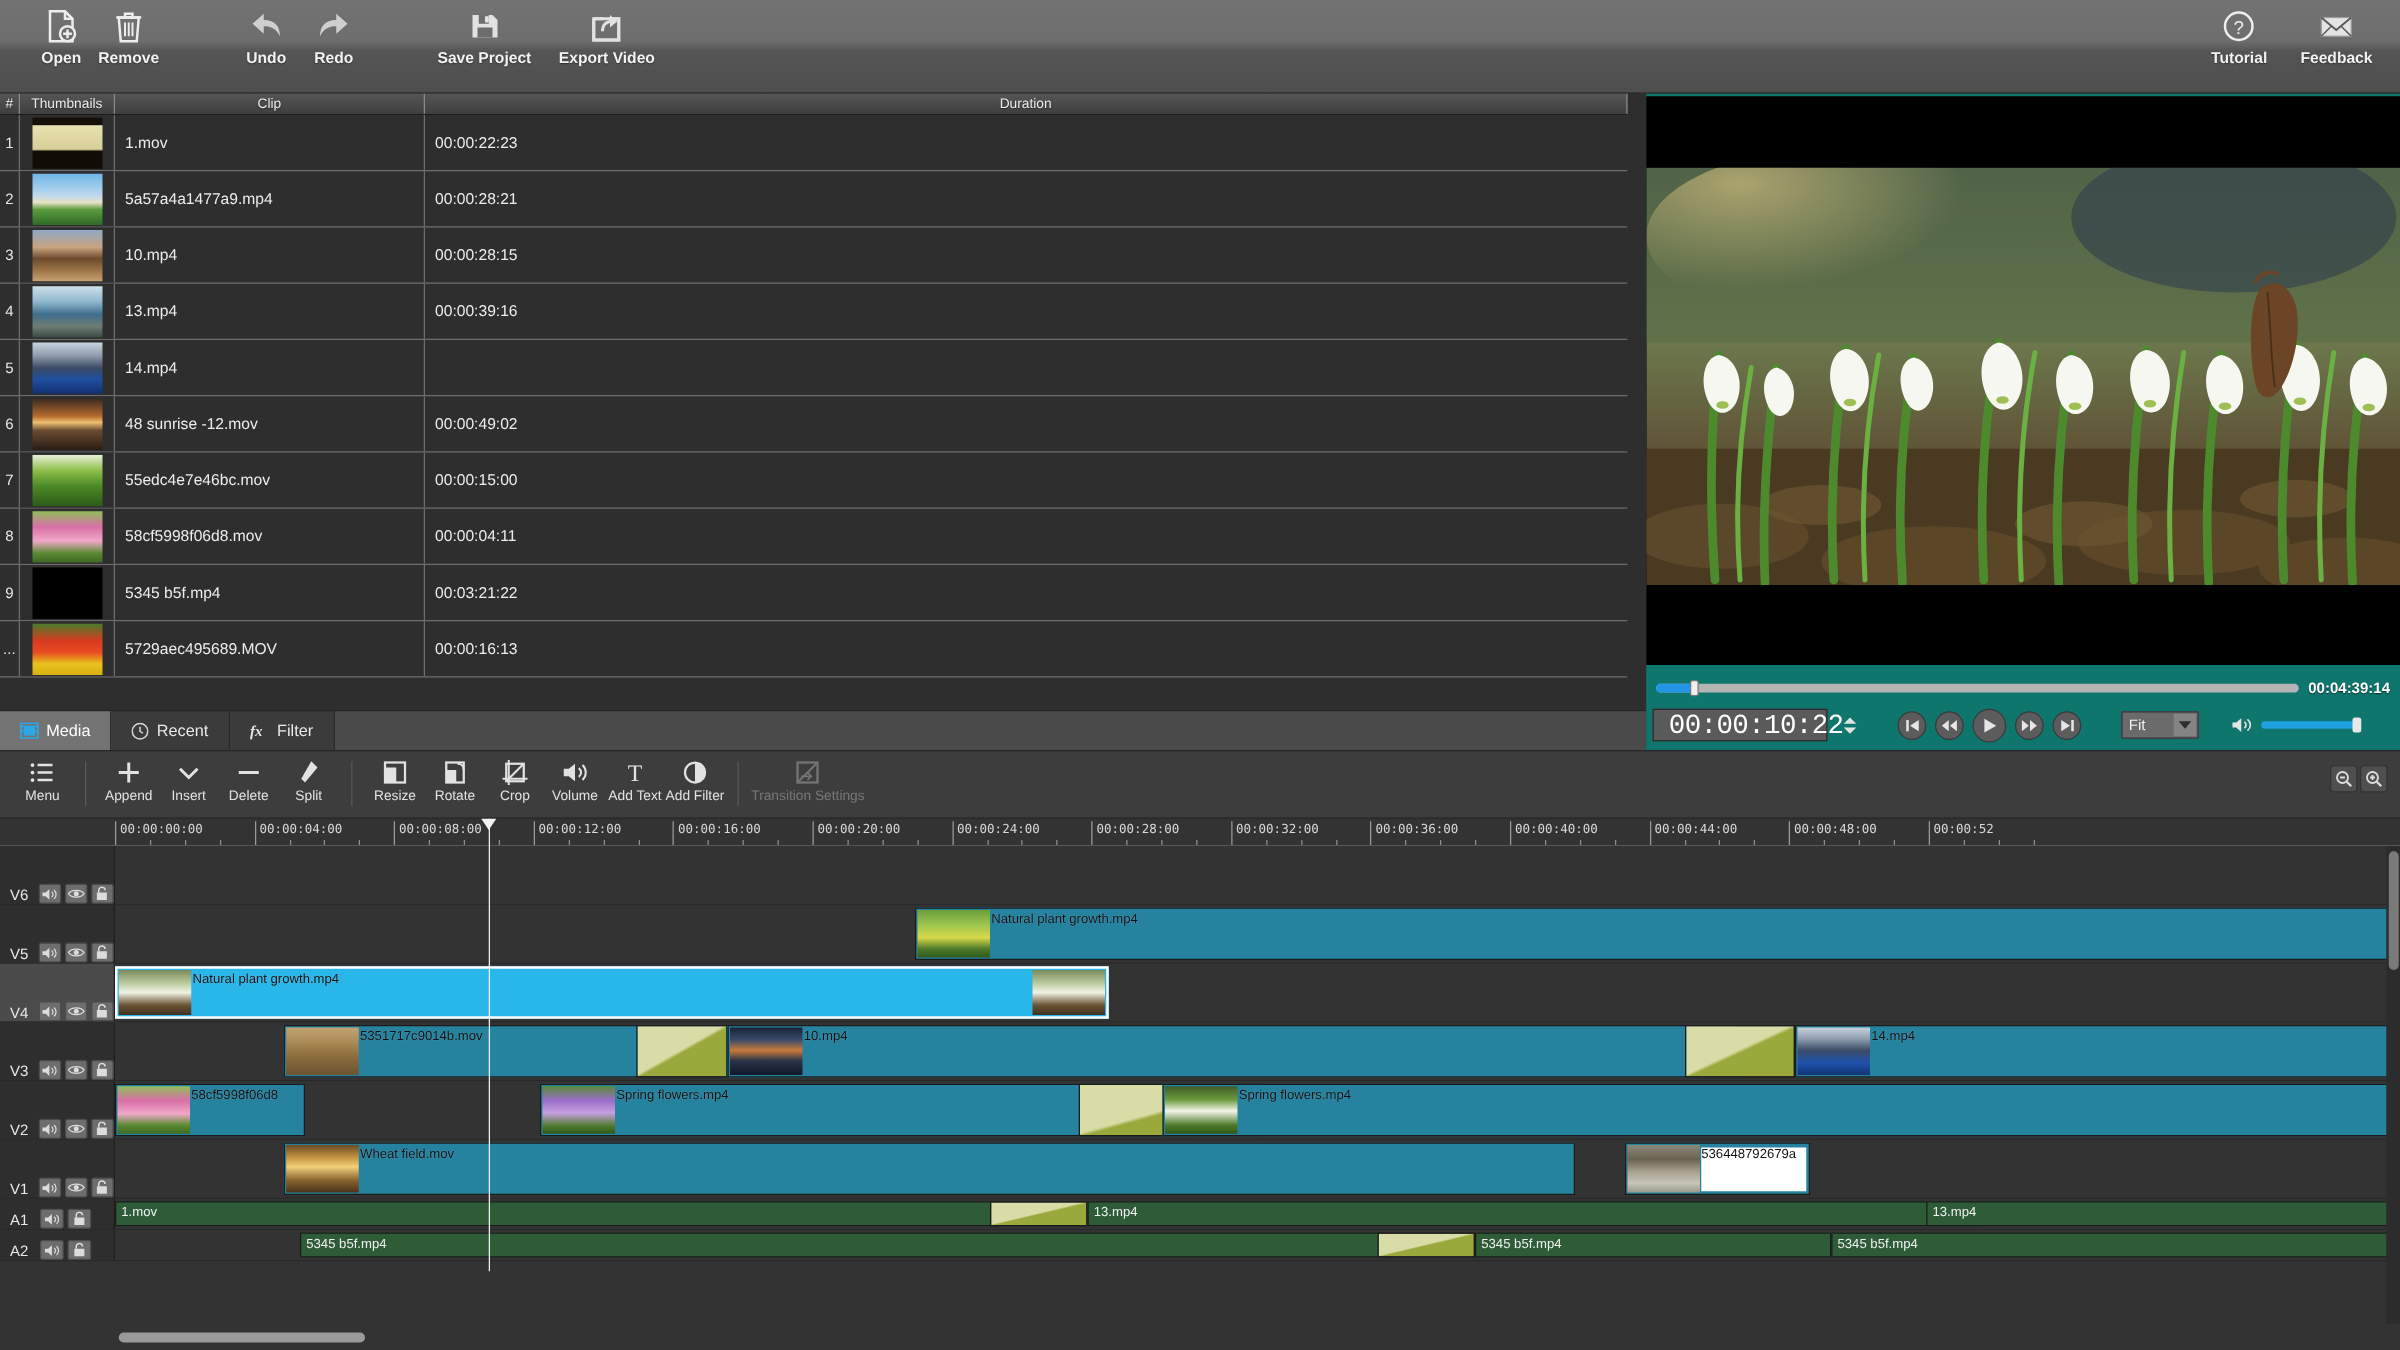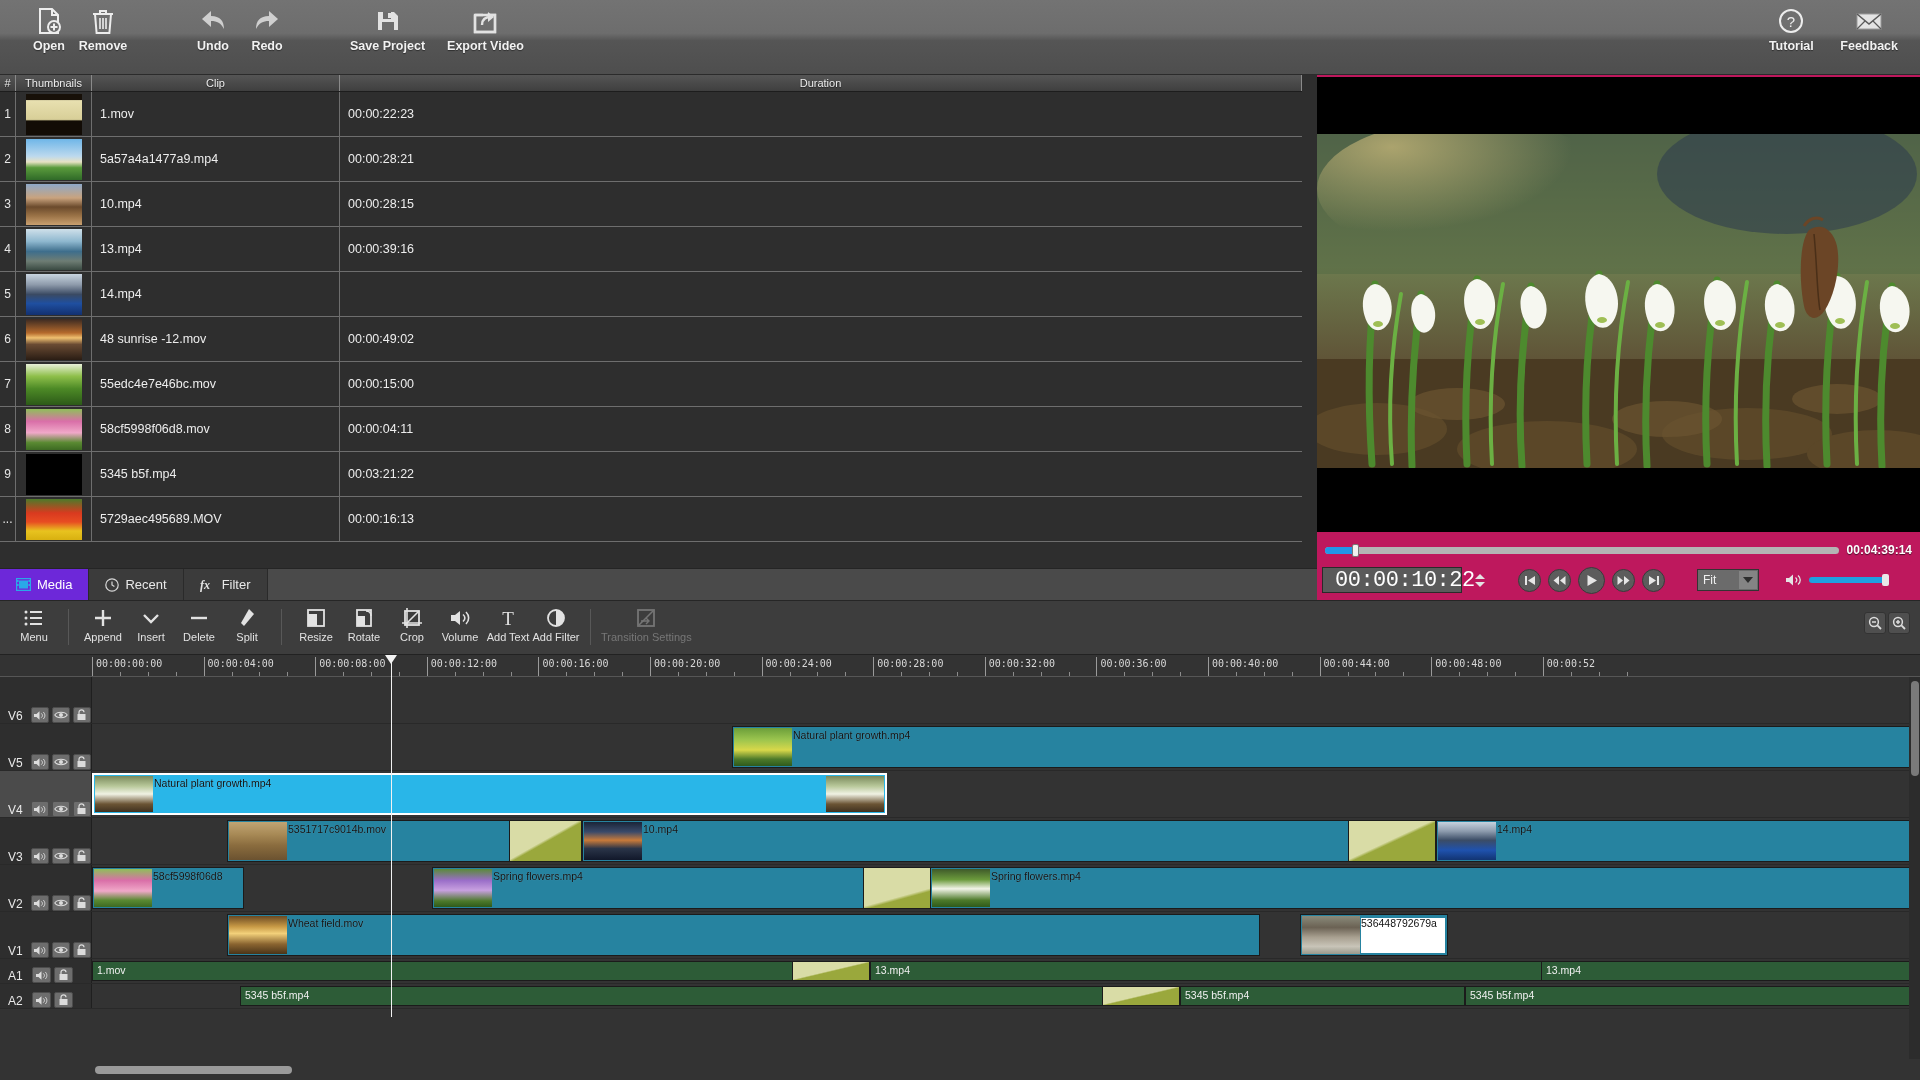--- a/index.html
+++ b/index.html
@@ -100,28 +100,28 @@
   #media-tabs {
     position: absolute; left: 0; top: 568px; width: 1317px; height: 32px;
     background: #3b3b3b; border-top: 1px solid #252525;
     display: flex; align-items: stretch;
   }
   .mtab {
     display: flex; align-items: center; gap: 6px; padding: 0 16px;
     font-size: 13px; color: #e9e9e9; border-right: 1px solid #2a2a2a;
     cursor: default; user-select: none;
   }
-  .mtab.active { background: #6d28d9; color: #ffffff; }
+  .mtab.active { background: #737373; color: #ffffff; }
   .mtab svg { display: block; }
   #media-tabs .tabs-fill { flex: 1 1 auto; background: #4a4a4a; }
 
   
   #preview-panel {
     position: absolute; left: 1317px; top: 75px; width: 603px; height: 525px;
-    background: #be185d;
+    background: #0f766e;
   }
   #video-stage {
     position: absolute; left: 0; top: 2px; width: 603px; height: 455px;
     background: #000; overflow: hidden;
   }
   #video-image {
     position: absolute; left: 0; top: 57px; width: 603px; height: 334px;
     overflow: hidden;
   }
   

